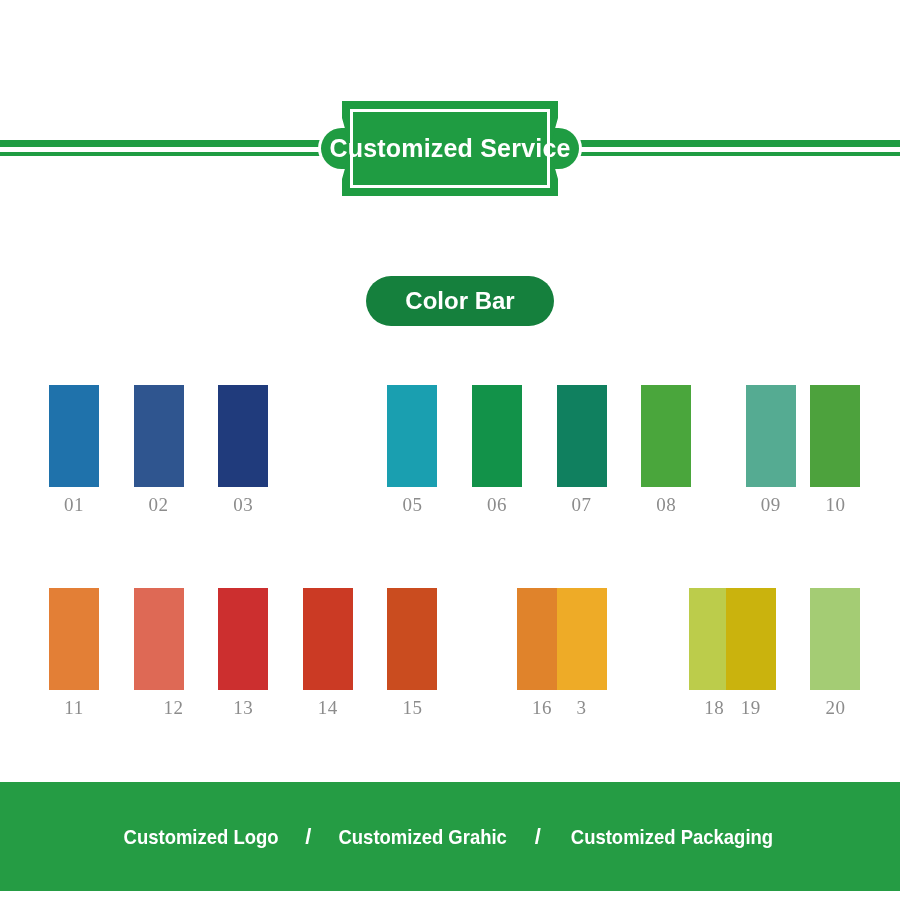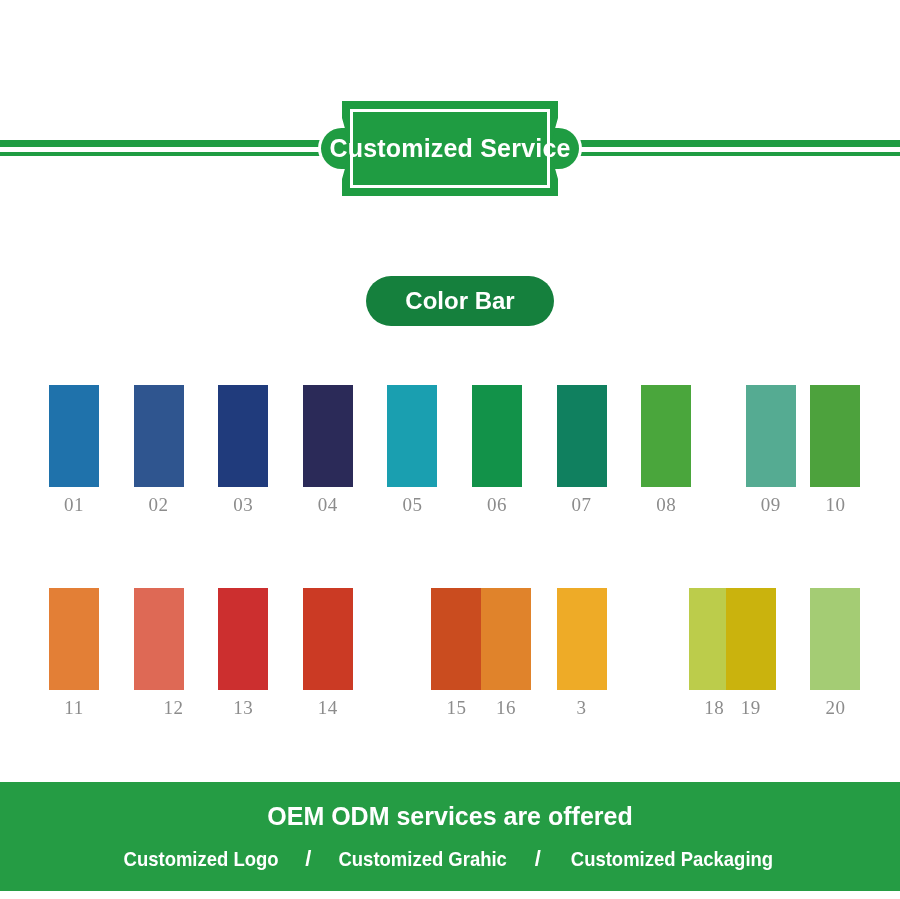--- a/index.html
+++ b/index.html
@@ -215,24 +215,20 @@
       <span class="swatch-num">01</span>
     </div>
     <div class="swatch-cell" style="left: 133.6px;">
       <span class="swatch-chip" style="background: rgb(47, 85, 143);"></span>
       <span class="swatch-num">02</span>
     </div>
     <div class="swatch-cell" style="left: 218.2px;">
       <span class="swatch-chip" style="background: rgb(32, 59, 124);"></span>
       <span class="swatch-num">03</span>
     </div>
-    <div class="swatch-cell" style="left: 302.8px;">
-      <span class="swatch-chip" style="background: rgb(43, 42, 88);"></span>
-      <span class="swatch-num">04</span>
-    </div>
     <div class="swatch-cell" style="left: 387.4px;">
       <span class="swatch-chip" style="background: rgb(26, 159, 176);"></span>
       <span class="swatch-num">05</span>
     </div>
     <div class="swatch-cell" style="left: 472px;">
       <span class="swatch-chip" style="background: rgb(18, 146, 73);"></span>
       <span class="swatch-num">06</span>
     </div>
     <div class="swatch-cell" style="left: 556.6px;">
       <span class="swatch-chip" style="background: rgb(16, 128, 95);"></span>
@@ -261,25 +257,25 @@
       <span class="swatch-num">12</span>
     </div>
     <div class="swatch-cell" style="left: 218.2px;">
       <span class="swatch-chip" style="background: rgb(204, 47, 47);"></span>
       <span class="swatch-num">13</span>
     </div>
     <div class="swatch-cell" style="left: 302.8px;">
       <span class="swatch-chip" style="background: rgb(203, 58, 36);"></span>
       <span class="swatch-num">14</span>
     </div>
-    <div class="swatch-cell" style="left: 387.4px; margin-left: 44px;">
+    <div class="swatch-cell" style="left: 387.4px;">
       <span class="swatch-chip" style="background: rgb(202, 76, 31);"></span>
       <span class="swatch-num">15</span>
     </div>
-    <div class="swatch-cell" style="left: 448px; padding-left: 33px;">
+    <div class="swatch-cell" style="left: 484px; padding-left: 33px;">
       <span class="swatch-chip" style="background: rgb(224, 131, 43);"></span>
       <span class="swatch-num">16</span>
     </div>
     <div class="swatch-cell" style="left: 556.6px;">
       <span class="swatch-chip" style="background: rgb(238, 171, 39);"></span>
       <span class="swatch-num">3</span>
     </div>
     <div class="swatch-cell" style="left: 641.2px; padding-left: 48px;">
       <span class="swatch-chip" style="background: rgb(188, 204, 75);"></span>
       <span class="swatch-num">18</span>
@@ -288,21 +284,20 @@
       <span class="swatch-chip" style="background: rgb(202, 179, 13);"></span>
       <span class="swatch-num">19</span>
     </div>
     <div class="swatch-cell" style="left: 810.4px;">
       <span class="swatch-chip" style="background: rgb(164, 204, 116);"></span>
       <span class="swatch-num">20</span>
     </div>
   </div>
 
 <div class="footer">
-  <div class="footer-line-1">OEM ODM services are offered</div>
   <div class="footer-line-2">
       <span class="footer-item">Customized Logo</span>
       <span class="footer-sep">/</span>
       <span class="footer-item">Customized Grahic</span>
       <span class="footer-sep">/</span>
       <span class="footer-item">Customized Packaging</span>
     </div>
 </div>
 
 </body></html>

